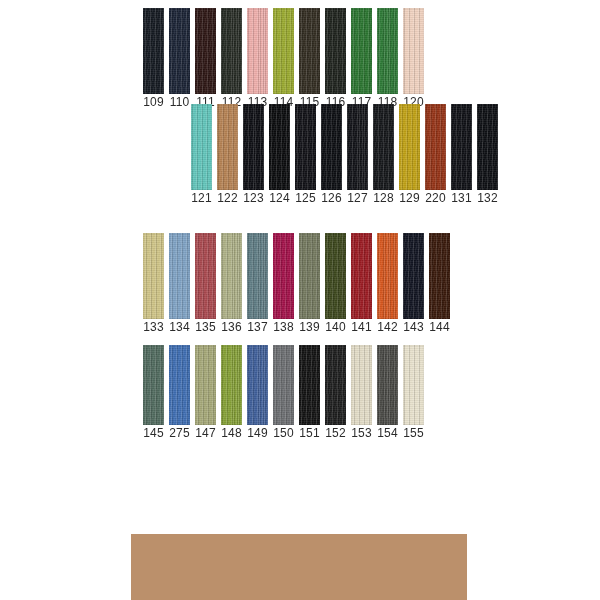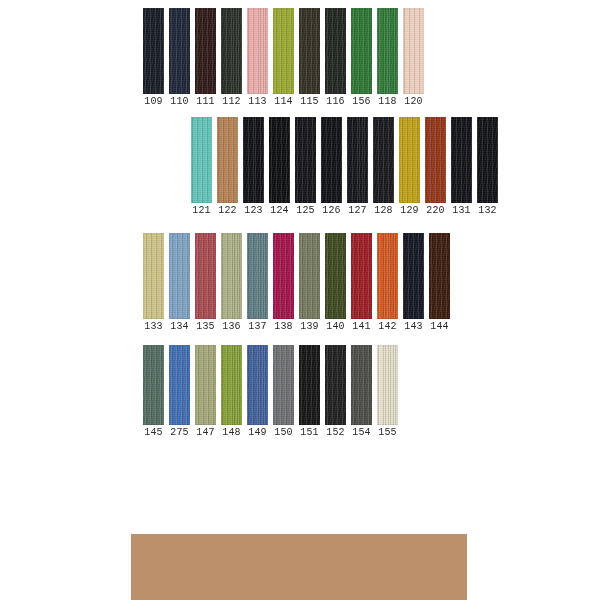--- a/index.html
+++ b/index.html
@@ -78,27 +78,27 @@
         100deg,
         rgba(255,255,255,0.055) 0px,
         rgba(255,255,255,0.055) 1px,
         rgba(0,0,0,0.00) 1px,
         rgba(0,0,0,0.00) 3px
       );
     pointer-events: none;
   }
 
   .swatch-label {
-    font-size: 10px;
+    font-size: 12px;
     line-height: 10px;
     color: #2b2b2b;
     text-align: center;
     letter-spacing: 0.1px;
     padding-top: 3px;
-    font-family: Liberation Mono, monospace;
+    font-family: Liberation Sans, sans-serif;
     user-select: none;
   }
 
   
   #footer-panel {
     position: absolute;
     background: #bb906b;
   }
 </style>
 </head>
@@ -134,32 +134,32 @@
       <div class="swatch-cell">
         <div class="swatch-chip" title="#332d22" style="height: 86px; background-color: rgb(51, 45, 34);"></div>
         <div class="swatch-label">115</div>
       </div>
       <div class="swatch-cell">
         <div class="swatch-chip" title="#1f231d" style="height: 86px; background-color: rgb(31, 35, 29);"></div>
         <div class="swatch-label">116</div>
       </div>
       <div class="swatch-cell">
         <div class="swatch-chip" title="#2b7530" style="height: 86px; background-color: rgb(43, 117, 48);"></div>
-        <div class="swatch-label">156</div>
+        <div class="swatch-label">117</div>
       </div>
       <div class="swatch-cell">
         <div class="swatch-chip" title="#2e7a37" style="height: 86px; background-color: rgb(46, 122, 55);"></div>
         <div class="swatch-label">118</div>
       </div>
       <div class="swatch-cell">
         <div class="swatch-chip" title="#f0d2c0" style="height: 86px; background-color: rgb(240, 210, 192);"></div>
         <div class="swatch-label">120</div>
       </div>
     </div>
-    <div class="swatch-row" style="top: 117px; padding-left: 48px;">
+    <div class="swatch-row" style="top: 104px; padding-left: 48px;">
       <div class="swatch-cell">
         <div class="swatch-chip" title="#62c5bb" style="height: 86px; background-color: rgb(98, 197, 187);"></div>
         <div class="swatch-label">121</div>
       </div>
       <div class="swatch-cell">
         <div class="swatch-chip" title="#b58253" style="height: 86px; background-color: rgb(181, 130, 83);"></div>
         <div class="swatch-label">122</div>
       </div>
       <div class="swatch-cell">
         <div class="swatch-chip" title="#0e0f14" style="height: 86px; background-color: rgb(14, 15, 20);"></div>
@@ -279,20 +279,24 @@
       </div>
       <div class="swatch-cell">
         <div class="swatch-chip" title="#131313" style="height: 80px; background-color: rgb(19, 19, 19);"></div>
         <div class="swatch-label">151</div>
       </div>
       <div class="swatch-cell">
         <div class="swatch-chip" title="#1d1e1e" style="height: 80px; background-color: rgb(29, 30, 30);"></div>
         <div class="swatch-label">152</div>
       </div>
       <div class="swatch-cell">
+        <div class="swatch-chip" title="#e3dcc7" style="height: 80px; background-color: rgb(227, 220, 199);"></div>
+        <div class="swatch-label">153</div>
+      </div>
+      <div class="swatch-cell">
         <div class="swatch-chip" title="#4b4b47" style="height: 80px; background-color: rgb(75, 75, 71);"></div>
         <div class="swatch-label">154</div>
       </div>
       <div class="swatch-cell">
         <div class="swatch-chip" title="#e8e2cd" style="height: 80px; background-color: rgb(232, 226, 205);"></div>
         <div class="swatch-label">155</div>
       </div>
     </div>
   </div>
 

